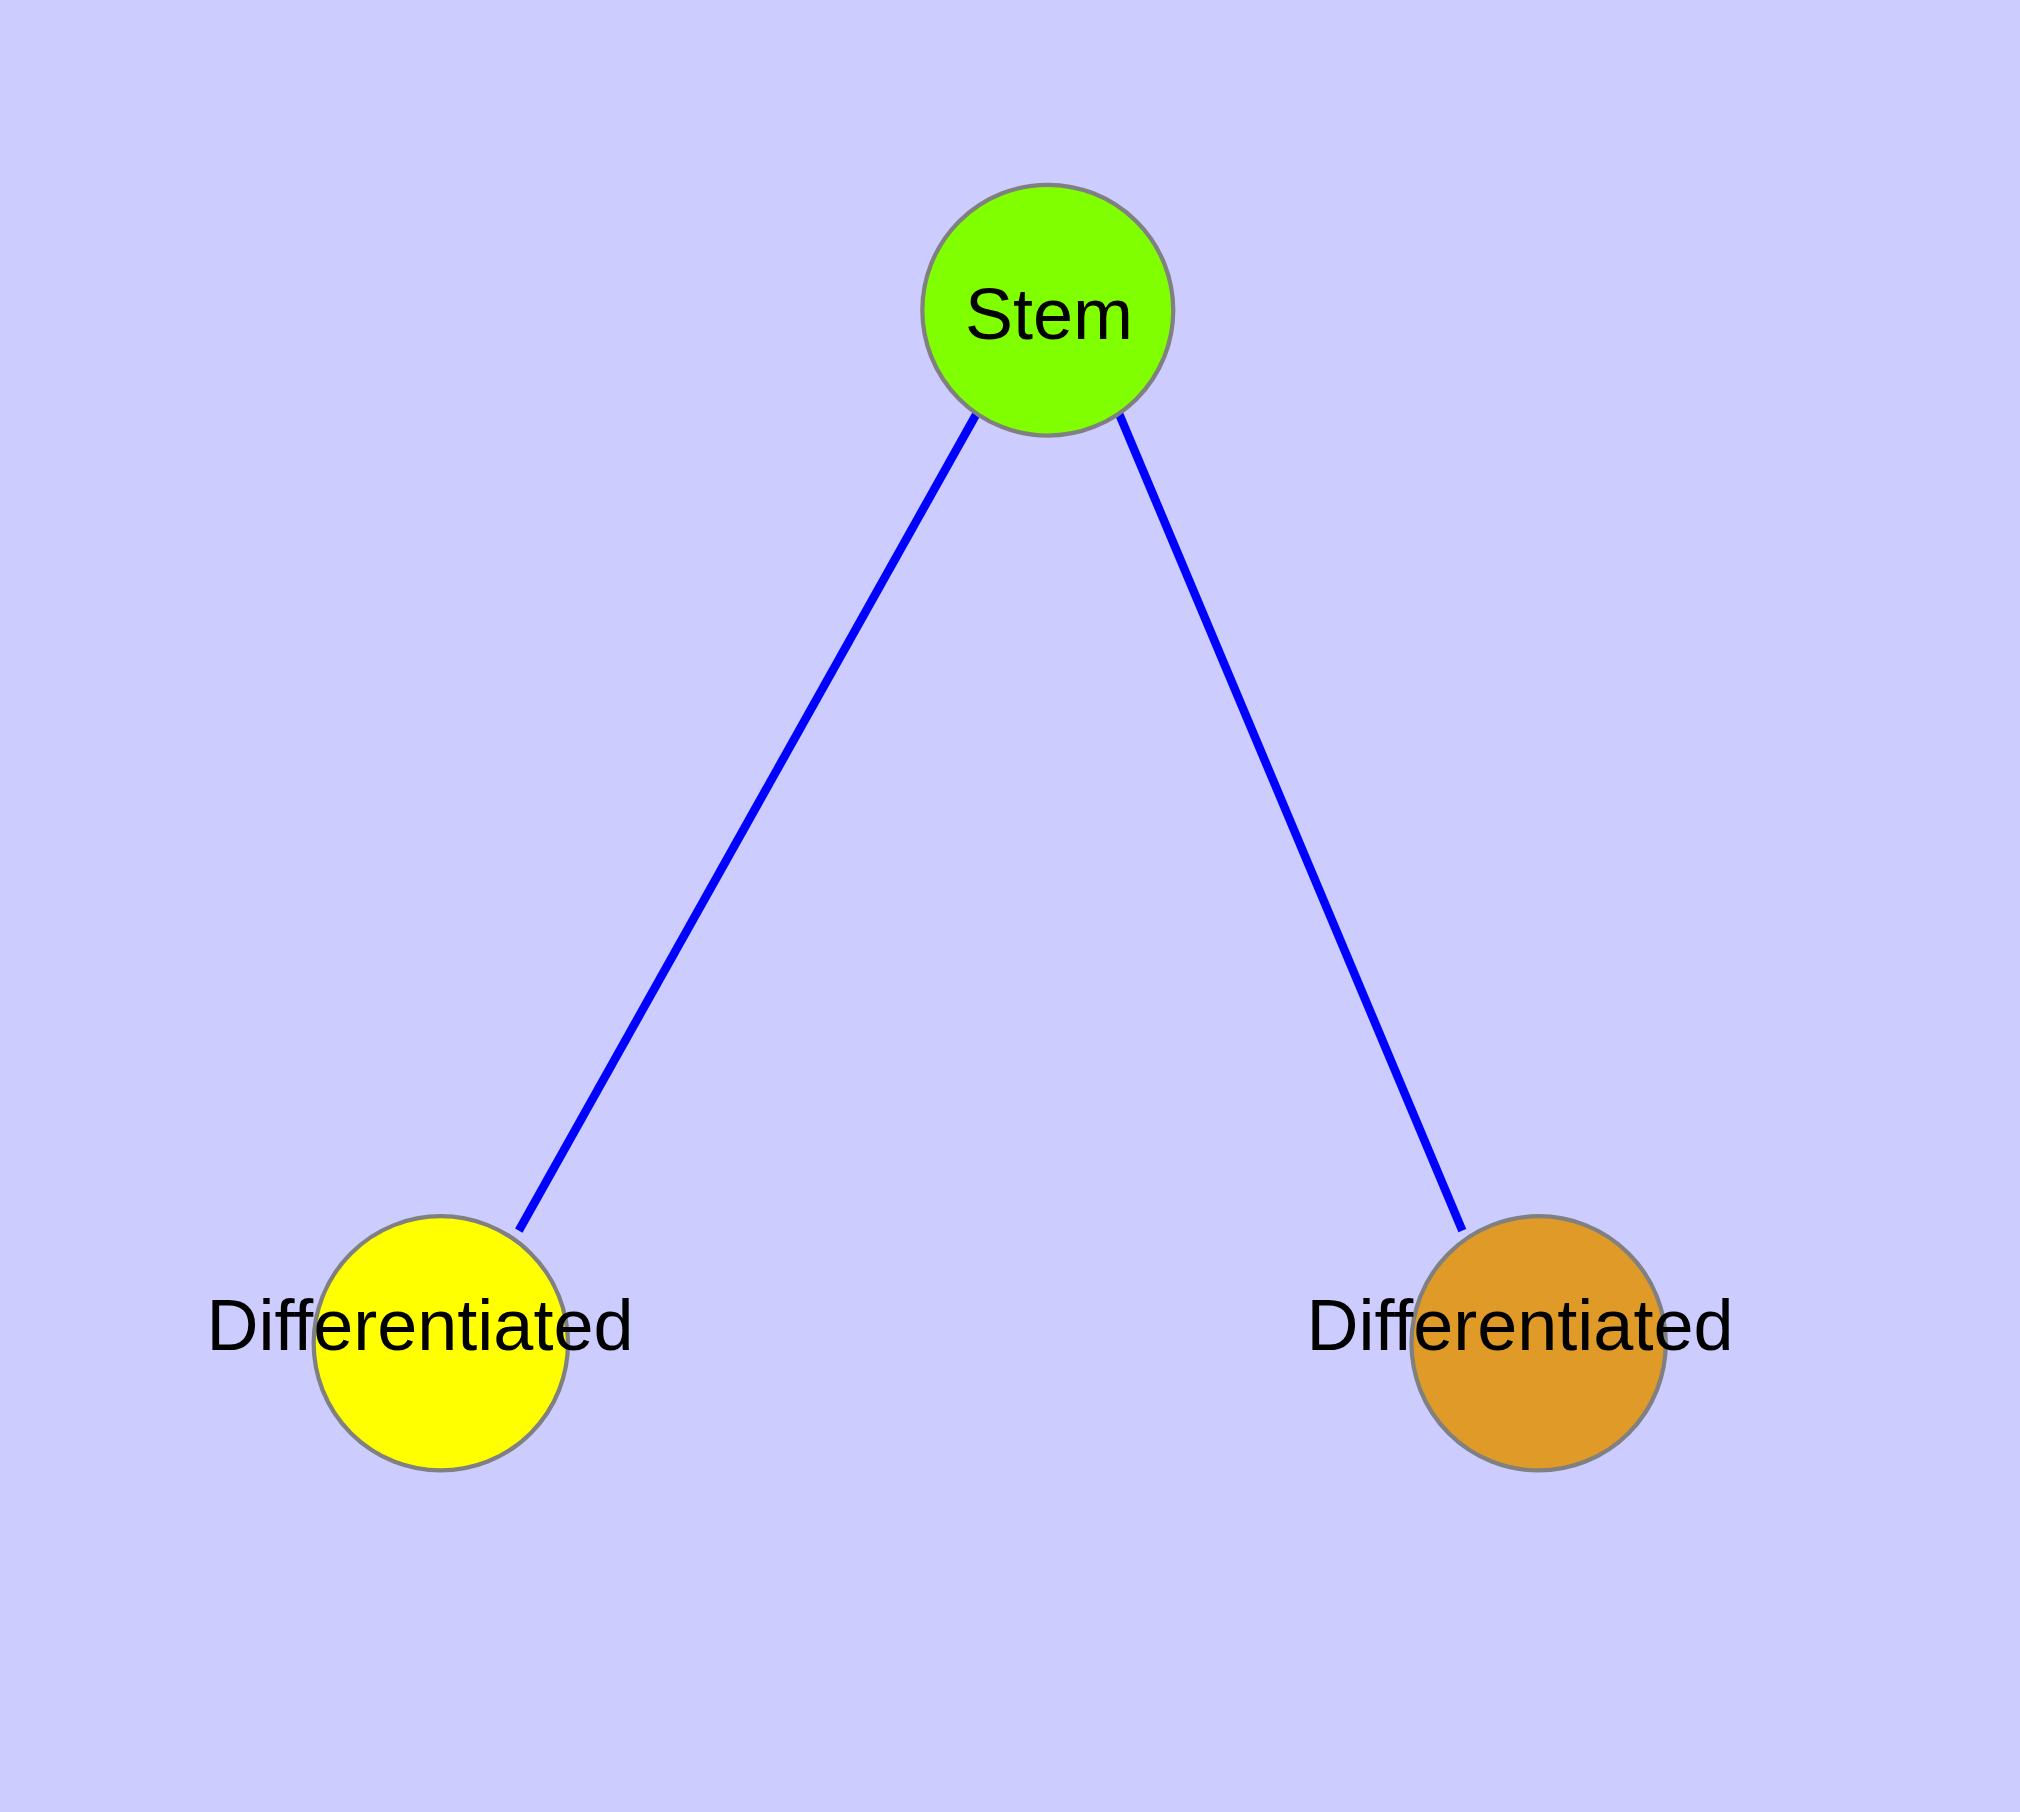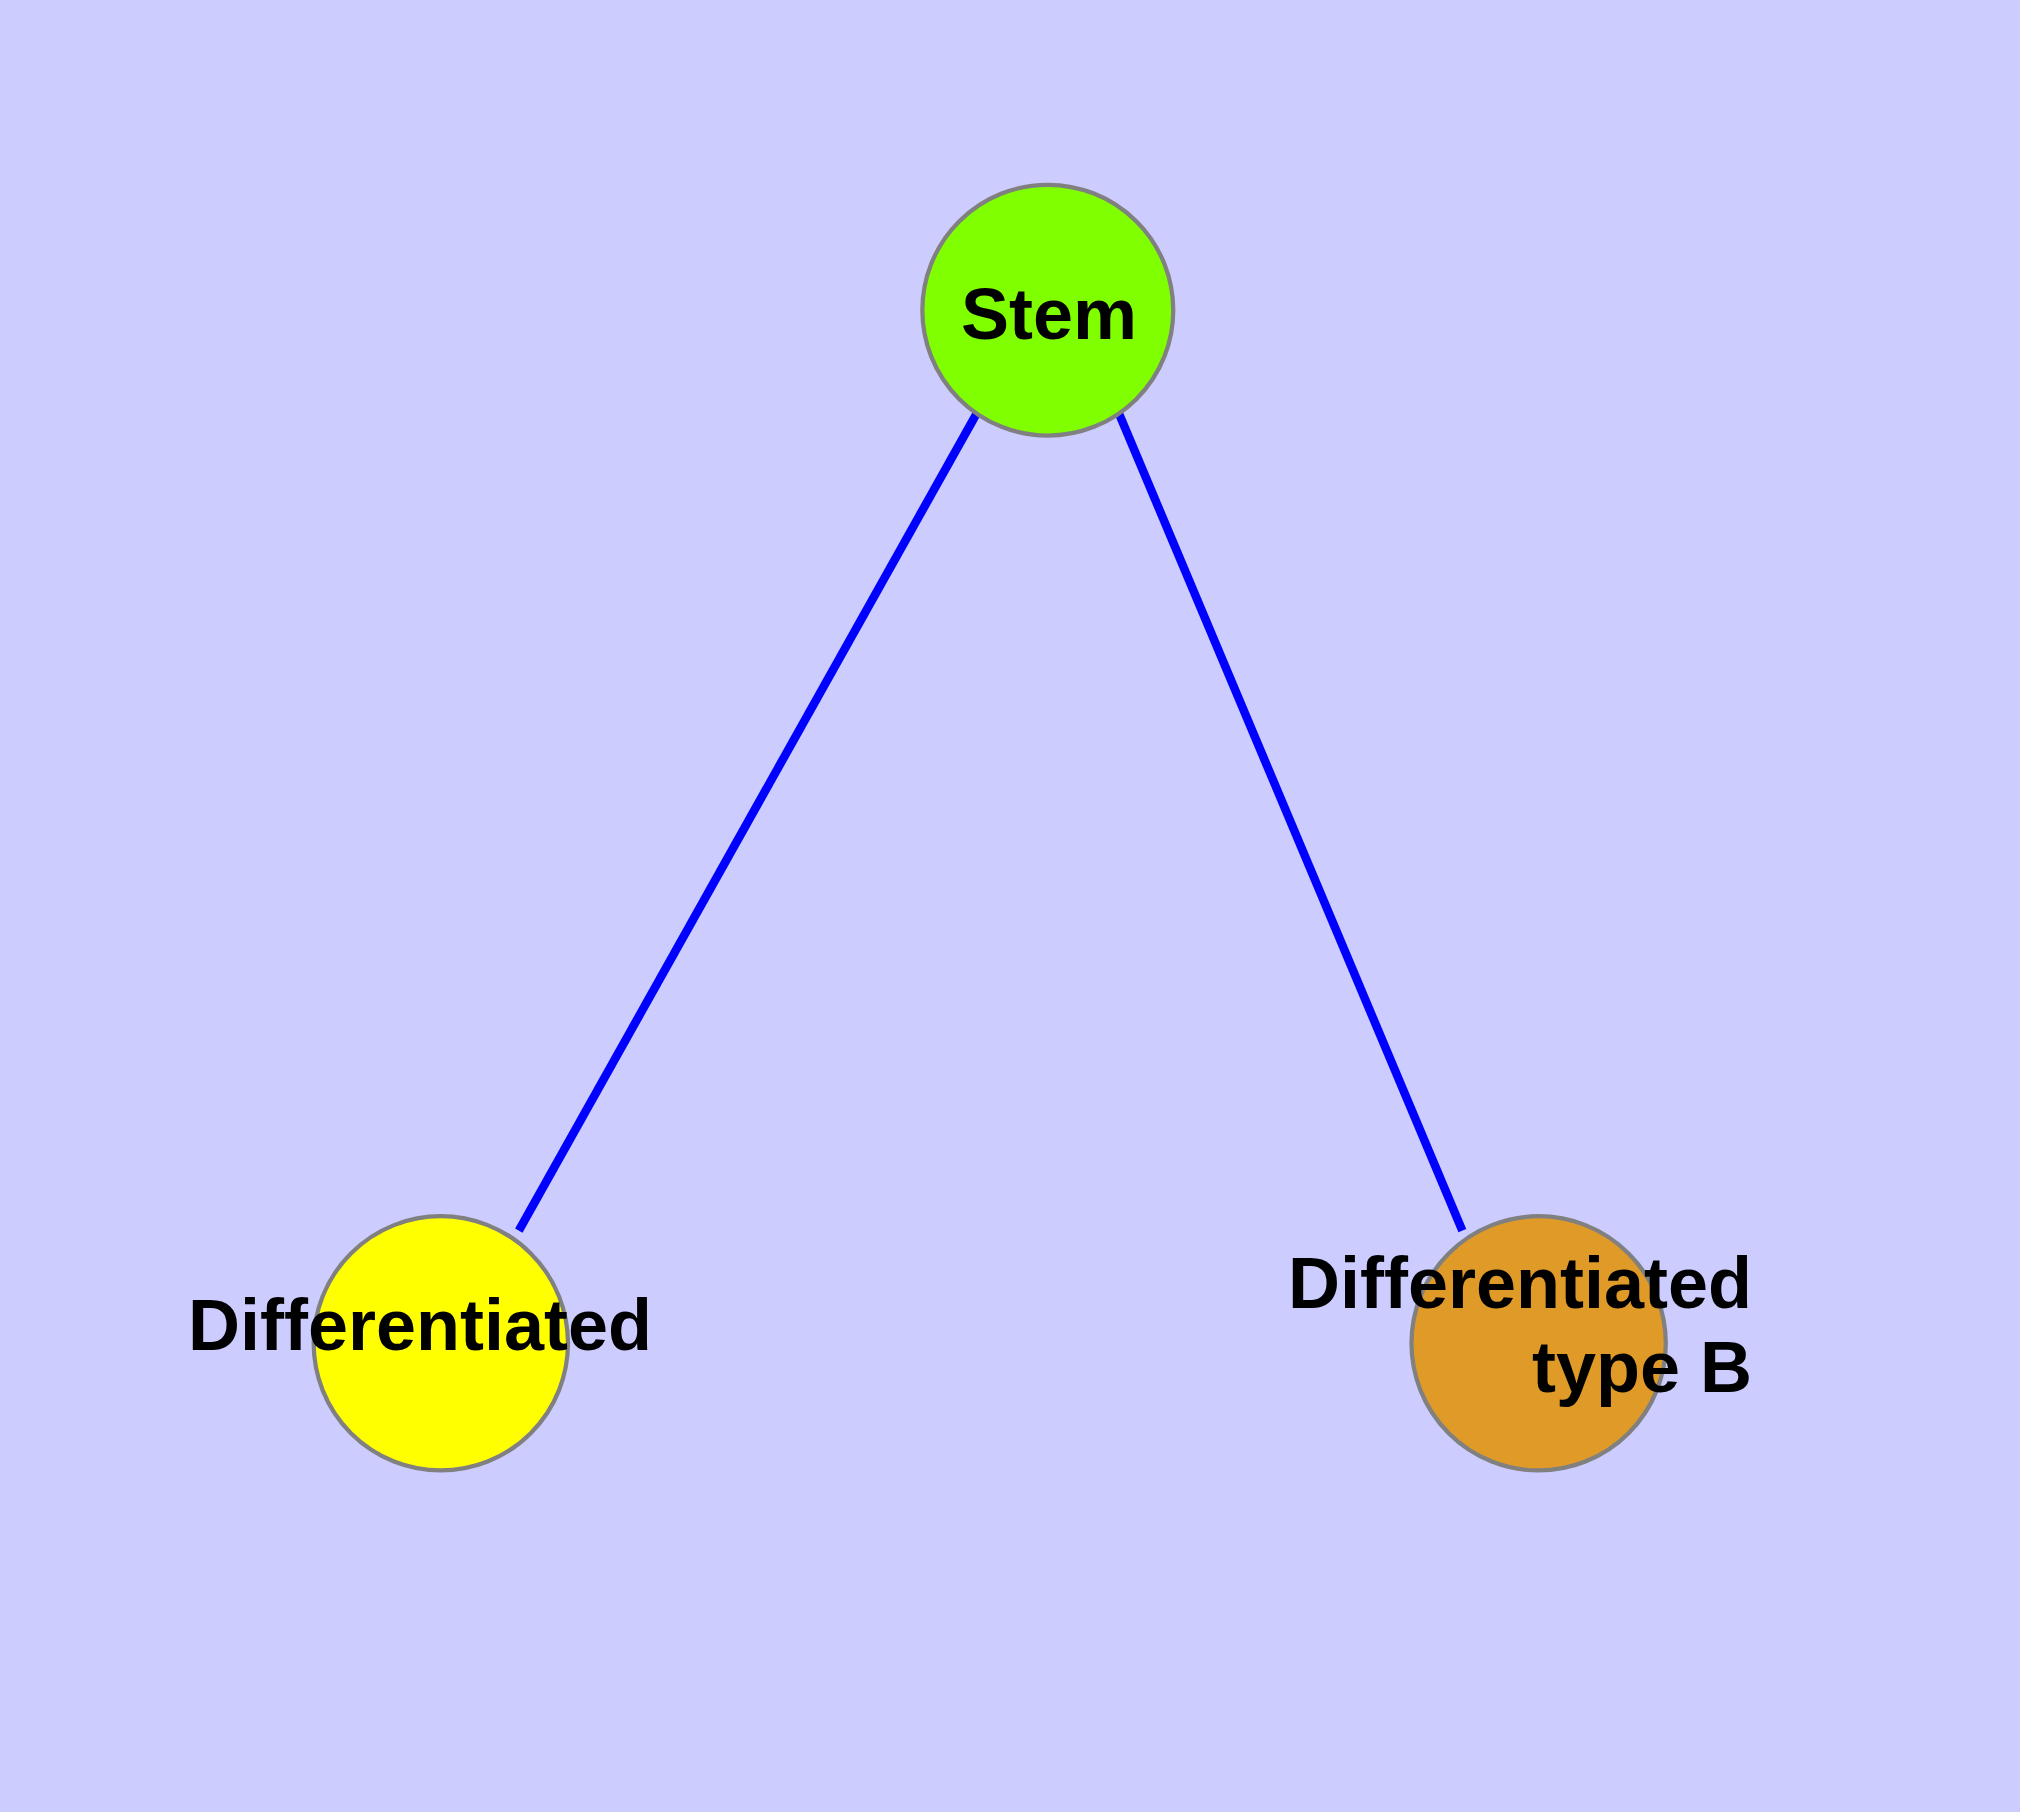--- a/index.html
+++ b/index.html
@@ -31,22 +31,22 @@
   }
   .node-circle {
     stroke-width: 5;
   }
   .edge-line {
     stroke-linecap: butt;
   }
   .node-label {
     position: absolute;
     color: #000000;
-    font-weight: bold;
-    text-align: right;
+    font-weight: normal;
+    text-align: left;
     line-height: 1.16;
     white-space: pre;
     pointer-events: none;
     transform: translate(-50%, -50%);
   }
 </style>
 </head>
 <body>
 
 <div id="canvas" style="width: 2021px; height: 1812px;">
@@ -61,17 +61,17 @@
     <g id="node-layer">
         <circle class="node-circle" cx="1236" cy="366" r="148" fill="#7fff00" stroke="#808080" stroke-width="5"></circle>
         <circle class="node-circle" cx="520" cy="1585" r="150" fill="#ffff00" stroke="#808080" stroke-width="5"></circle>
         <circle class="node-circle" cx="1815" cy="1585" r="150" fill="#e09a28" stroke="#808080" stroke-width="5"></circle>
       </g>
   </svg>
 
   <div id="label-layer">
       <div class="node-label" style="left: 1049px; top: 315px; font-size: 72px; color: rgb(0, 0, 0);"><div>Stem</div></div>
       <div class="node-label" style="left: 420px; top: 1326px; font-size: 72px; color: rgb(0, 0, 0);"><div>Differentiated</div></div>
-      <div class="node-label" style="left: 1520px; top: 1326px; font-size: 72px; color: rgb(0, 0, 0);"><div>Differentiated</div><div>type B</div></div>
+      <div class="node-label" style="left: 1520px; top: 1326px; font-size: 72px; color: rgb(0, 0, 0);"><div>Differentiated</div></div>
     </div>
 
 </div>
 
 
 </body></html>

